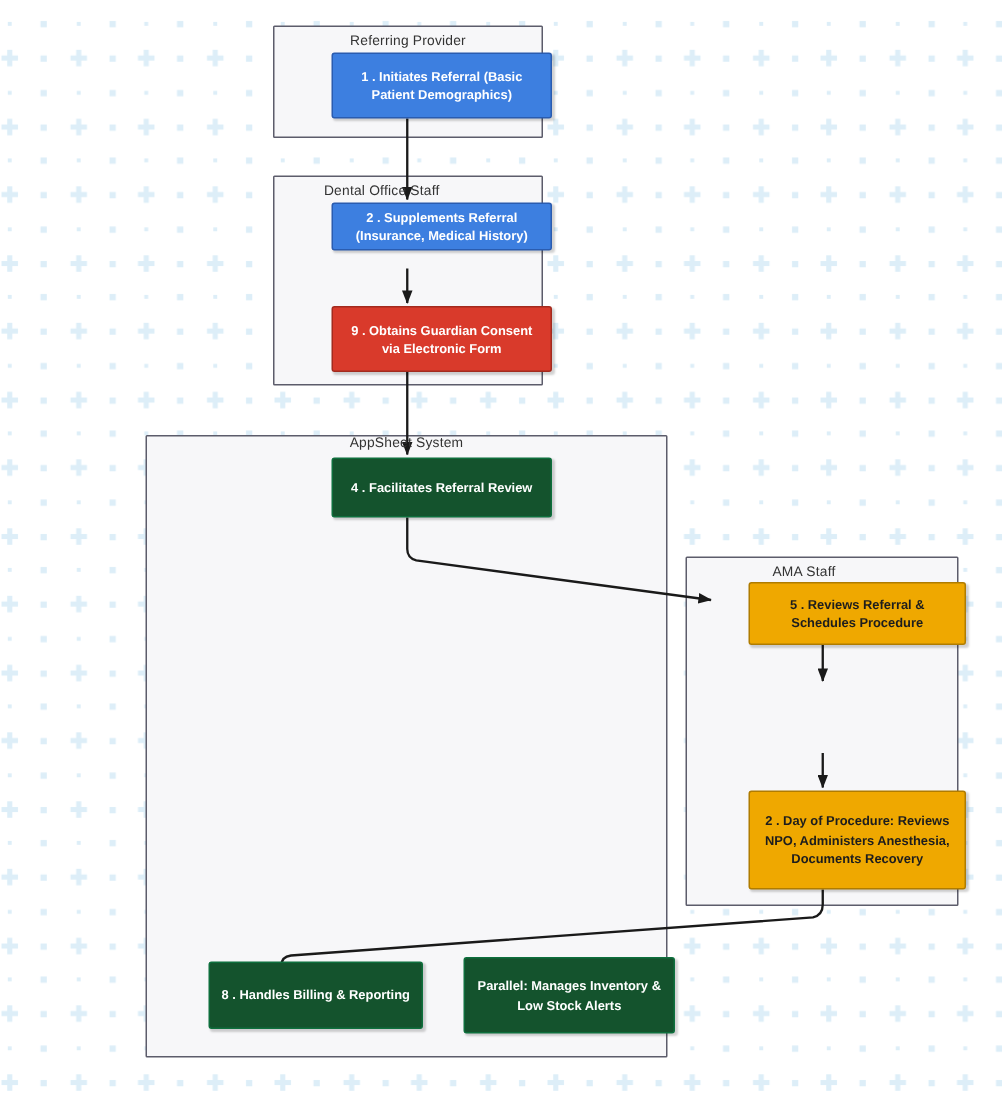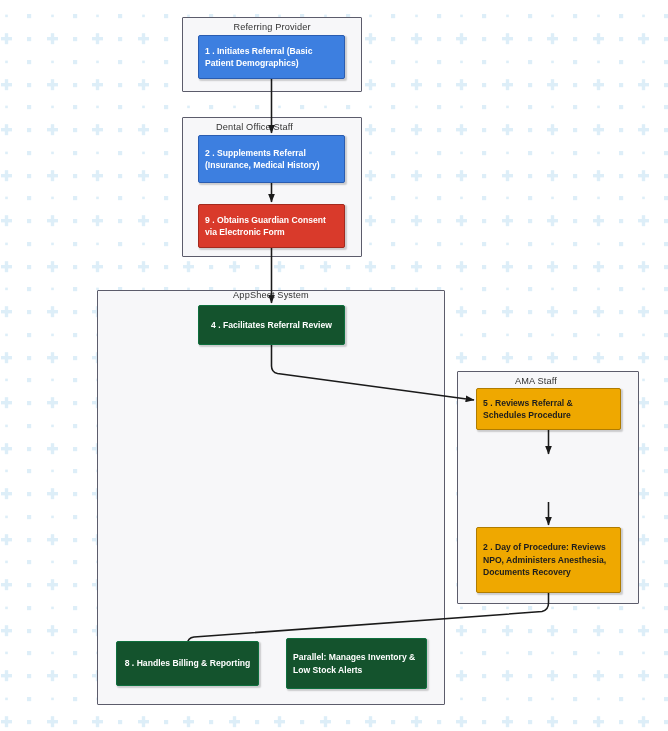--- a/index.html
+++ b/index.html
@@ -50,26 +50,28 @@
     white-space: nowrap;
   }
   .node {
     position: absolute;
     box-sizing: border-box;
     border: 1.3px solid #4b4b4b;
     border-radius: 2px;
     display: flex;
     align-items: center;
     justify-content: center;
+    text-align: center;
     font-size: 8.6px;
     line-height: 12.4px;
     font-weight: bold;
     padding: 3px 6px;
     z-index: 5;
     box-shadow: 1.5px 1.5px 1.5px rgba(0,0,0,0.18);
+    margin-left: 23px;
   }
   .node-blue   { background: #3d7fe0; color: #ffffff; border-color: #2a5cb0; }
   .node-red    { background: #d93a2b; color: #ffffff; border-color: #a32a1e; }
   .node-green  { background: #14532d; color: #ffffff; border-color: #0e6f3d; }
   .node-orange { background: #efa800; color: #1d1d1d; border-color: #b07c00; }
   #edges {
     position: absolute;
     left: 0; top: 0;
     width: 668px; height: 731px;
     z-index: 4;
@@ -149,21 +151,21 @@
       <path d="M548.5,430 L548.5,454" marker-end="url(#arrowhead)"></path>
 
       <path d="M548.5,502 L548.5,525" marker-end="url(#arrowhead)"></path>
 
       <path d="M548.5,593 L548.5,603 Q548.5,610 542,611.6 L194,637 Q187.5,637.8 187.5,644 L187.5,653" marker-end="url(#arrowhead)"></path>
     </g>
   </svg>
 
   <div class="node node-blue" style="left:198px; top:35px; width:147px; height:44px;">1 . Initiates Referral (Basic Patient Demographics)</div>
 
-  <div class="node node-blue" style="left:198px; top:135px; width:147px; height:48px;">2 . Supplements Referral (Insurance, Medical History)</div>
+  <div class="node node-blue" style="left:198px; top:135px; width:147px; height:32px;">2 . Supplements Referral (Insurance, Medical History)</div>
 
   <div class="node node-red" style="left:198px; top:204px; width:147px; height:44px;">9 . Obtains Guardian Consent via Electronic Form</div>
 
   <div class="node node-green" style="left:198px; top:305px; width:147px; height:40px;">4 . Facilitates Referral Review</div>
 
   <div class="node node-orange" style="left:476px; top:388px; width:145px; height:42px;">5 . Reviews Referral &amp; Schedules Procedure</div>
 
 
   <div class="node node-orange" style="left:476px; top:527px; width:145px; height:66px;">2 . Day of Procedure: Reviews NPO, Administers Anesthesia, Documents Recovery</div>
 

